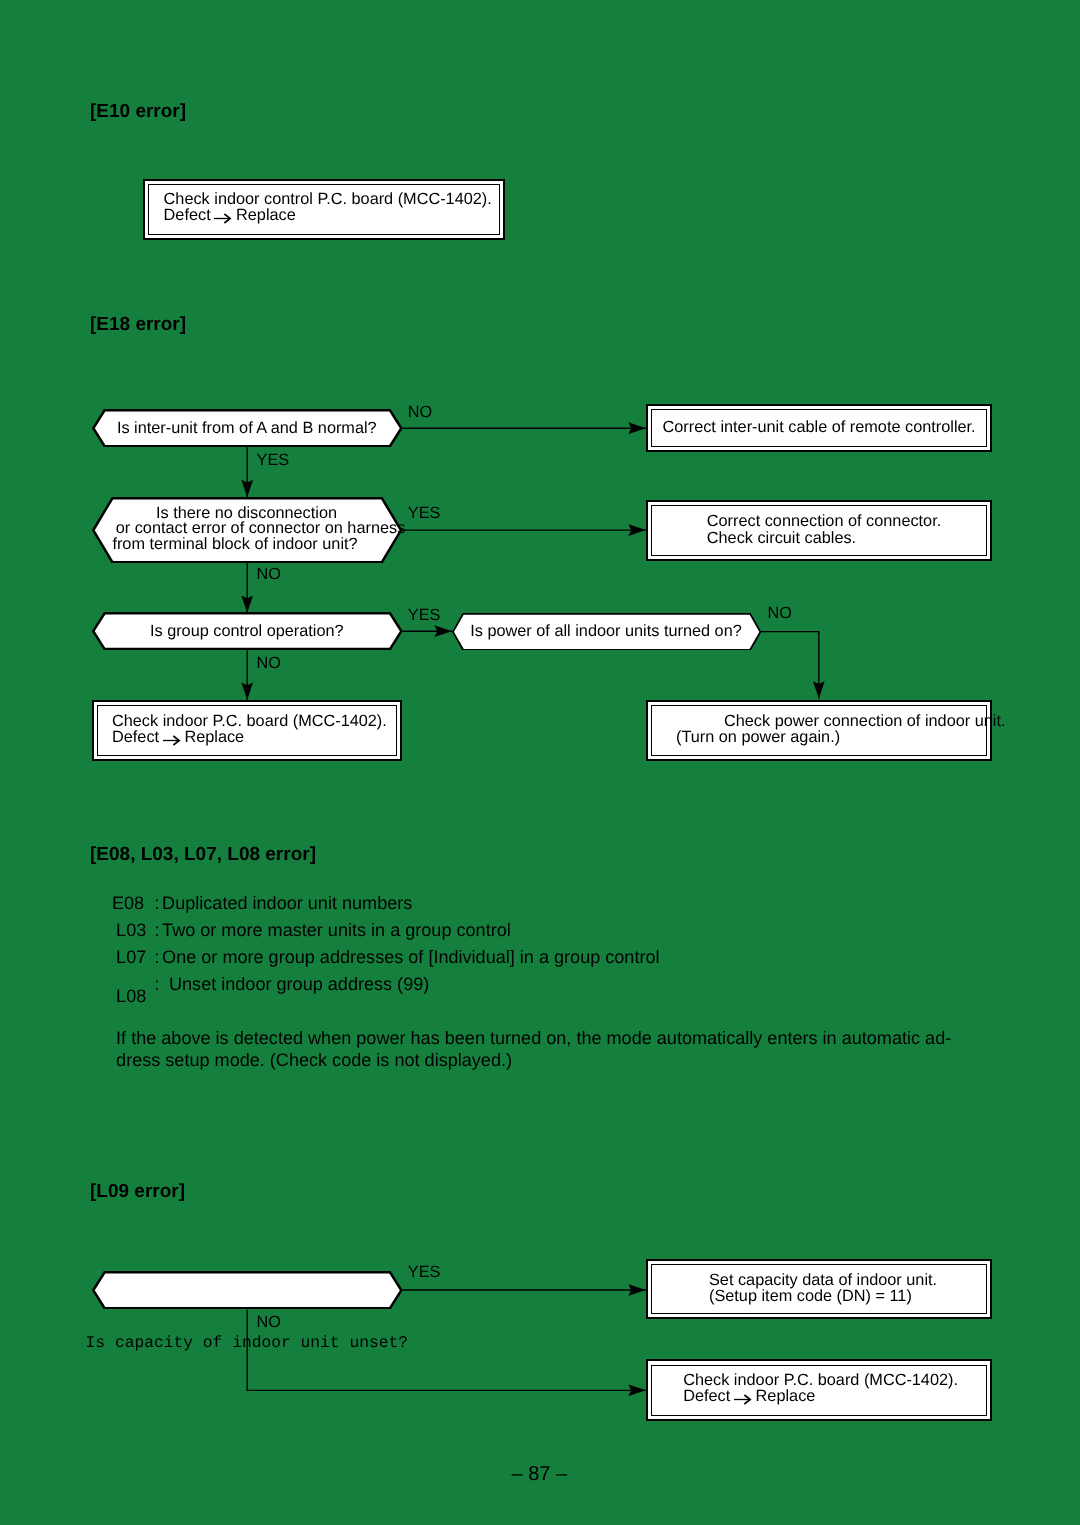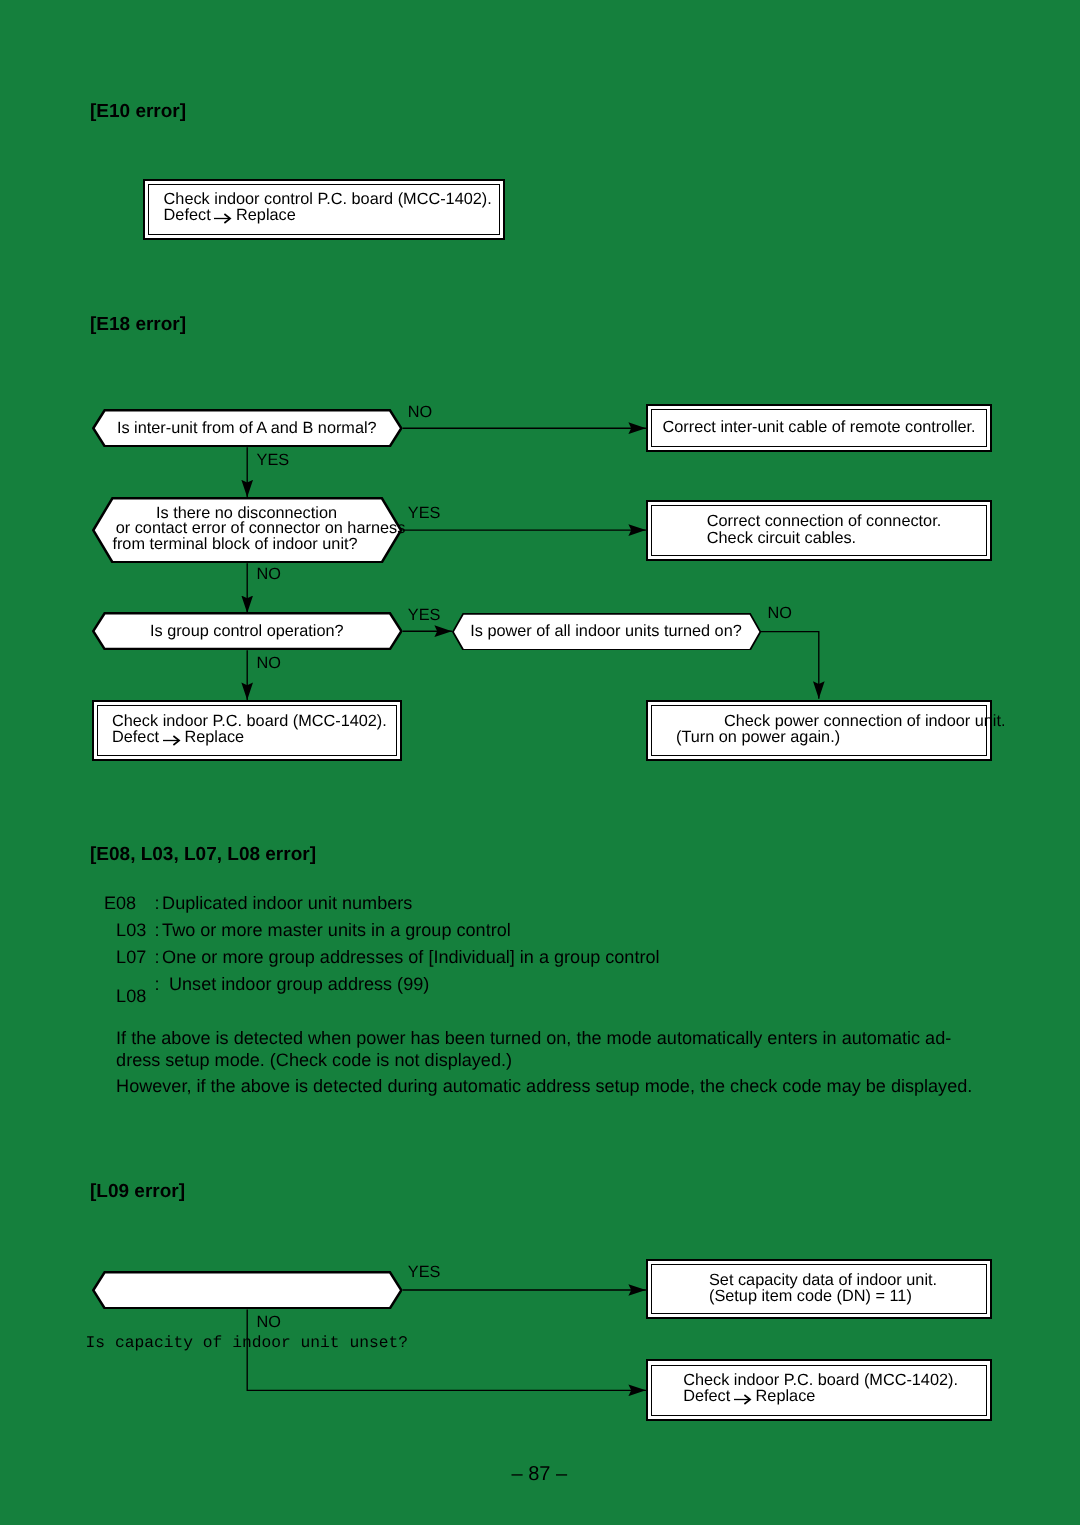--- a/index.html
+++ b/index.html
@@ -105,40 +105,39 @@
   <div class="flabel" style="left:256.6px;top:452.3px;">YES</div>
   <div class="flabel" style="left:407.8px;top:505.2px;">YES</div>
   <div class="flabel" style="left:256.6px;top:566.4px;">NO</div>
   <div class="flabel" style="left:407.8px;top:606.5px;">YES</div>
   <div class="flabel" style="left:256.6px;top:655px;">NO</div>
   <div class="flabel" style="left:767.5px;top:604.7px;">NO</div>
 
   <div class="sec-title" style="left:90px;top:844.5px;">[E08, L03, L07, L08 error]</div>
 
   <div>
-    <div class="btext" style="left:104px;top:894.1px;">E08</div>
+    <div class="btext" style="left:112px;top:894.1px;">E08</div>
     <div class="btext" style="left:154.6px;top:894.1px;">:</div>
     <div class="btext" style="left:162.1px;top:894.1px;">Duplicated indoor unit numbers</div>
 
     <div class="btext" style="left:116.1px;top:921.1px;">L03</div>
     <div class="btext" style="left:154.6px;top:921.1px;">:</div>
     <div class="btext" style="left:162.1px;top:921.1px;">Two or more master units in a group control</div>
 
     <div class="btext" style="left:116.1px;top:948.1px;">L07</div>
     <div class="btext" style="left:154.6px;top:948.1px;">:</div>
     <div class="btext" style="left:162.1px;top:948.1px;">One or more group addresses of [Individual] in a group control</div>
 
     <div class="btext" style="left:116.1px;top:975.1px;margin-top:12px;">L08</div>
     <div class="btext" style="left:154.6px;top:975.1px;">:</div>
     <div class="btext" style="left:169px;top:975.1px;">Unset indoor group address (99)</div>
   </div>
 
   <div class="btext" style="left:116.1px;top:1028.5px;">If the above is detected when power has been turned on, the mode automatically enters in automatic ad-</div>
   <div class="btext" style="left:116.1px;top:1050.8px;">dress setup mode. (Check code is not displayed.)</div>
-  <div class="btext" style="left:116.1px;top:1076.8px;">However, if the above is detected during automatic address setup mode, the check code may be displayed.</div>
 
   <div class="sec-title" style="left:90px;top:1182px;">[L09 error]</div>
 
   <div class="hexwrap" style="left:91.7px;top:1270.65px;">
     <svg width="310.6" height="38.5" viewBox="0 0 310.6 38.5">
       <polygon points="1.25,19.25 12.60,1.25 298.00,1.25 309.35,19.25 298.00,37.25 12.60,37.25" fill="#fff" stroke="#000" stroke-width="2.5" stroke-linejoin="miter"></polygon>
     </svg>
   </div>
   <div class="fctr" style="left:246.8px;top:1335px;font-family:Liberation Mono, monospace;">Is capacity of indoor unit unset?</div>
 

